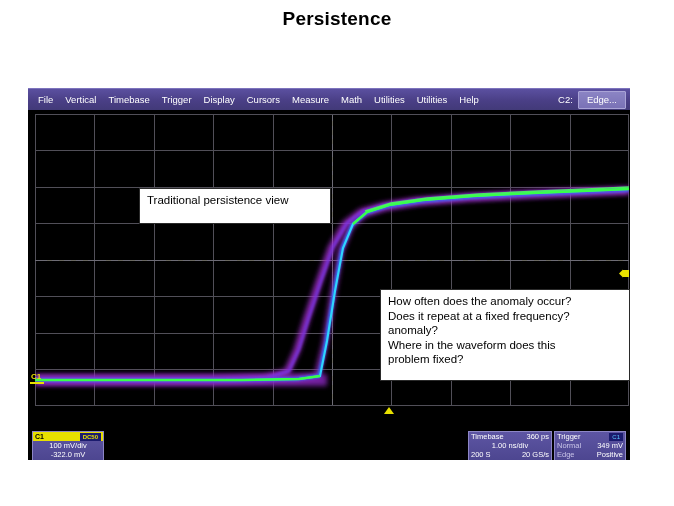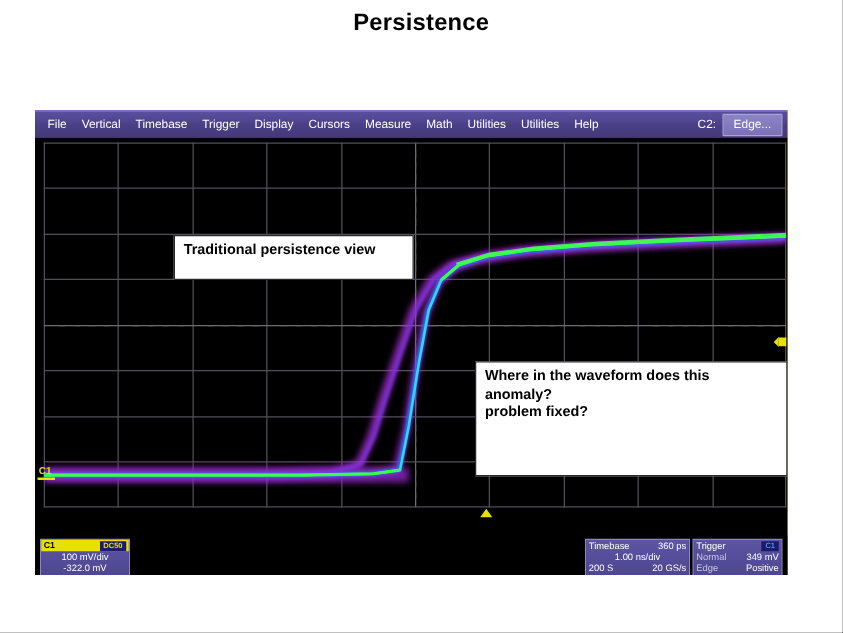--- a/index.html
+++ b/index.html
@@ -193,21 +193,21 @@
     top: 188px;
     width: 192px;
     height: 36px;
   }
   #callout-questions {
     left: 380px;
     top: 289px;
     width: 250px;
     height: 92px;
   }
-  .callout-line { display: block; white-space: nowrap; font-weight: bold; }
+  .callout-line { display: block; white-space: nowrap; }
 
   
   #status-bar {
     position: absolute;
     left: 0;
     top: 318px;
     width: 602px;
     height: 54px;
     background: #000000;
   }
@@ -504,16 +504,18 @@
     </div>
 
   </div>
 </div>
 
 <div id="callout-persistence" class="callout">
   <span class="callout-line">Traditional persistence view</span>
 </div>
 
 <div id="callout-questions" class="callout">
+  <span class="callout-line">How  often does the anomaly occur?</span>
+  <span class="callout-line">Does it repeat at a fixed  frequency?</span>
+  <span class="callout-line">anomaly?</span>
   <span class="callout-line">Where in the waveform does this</span>
-  <span class="callout-line">anomaly?</span>
   <span class="callout-line">problem fixed?</span>
 </div>
 
 </body></html>

